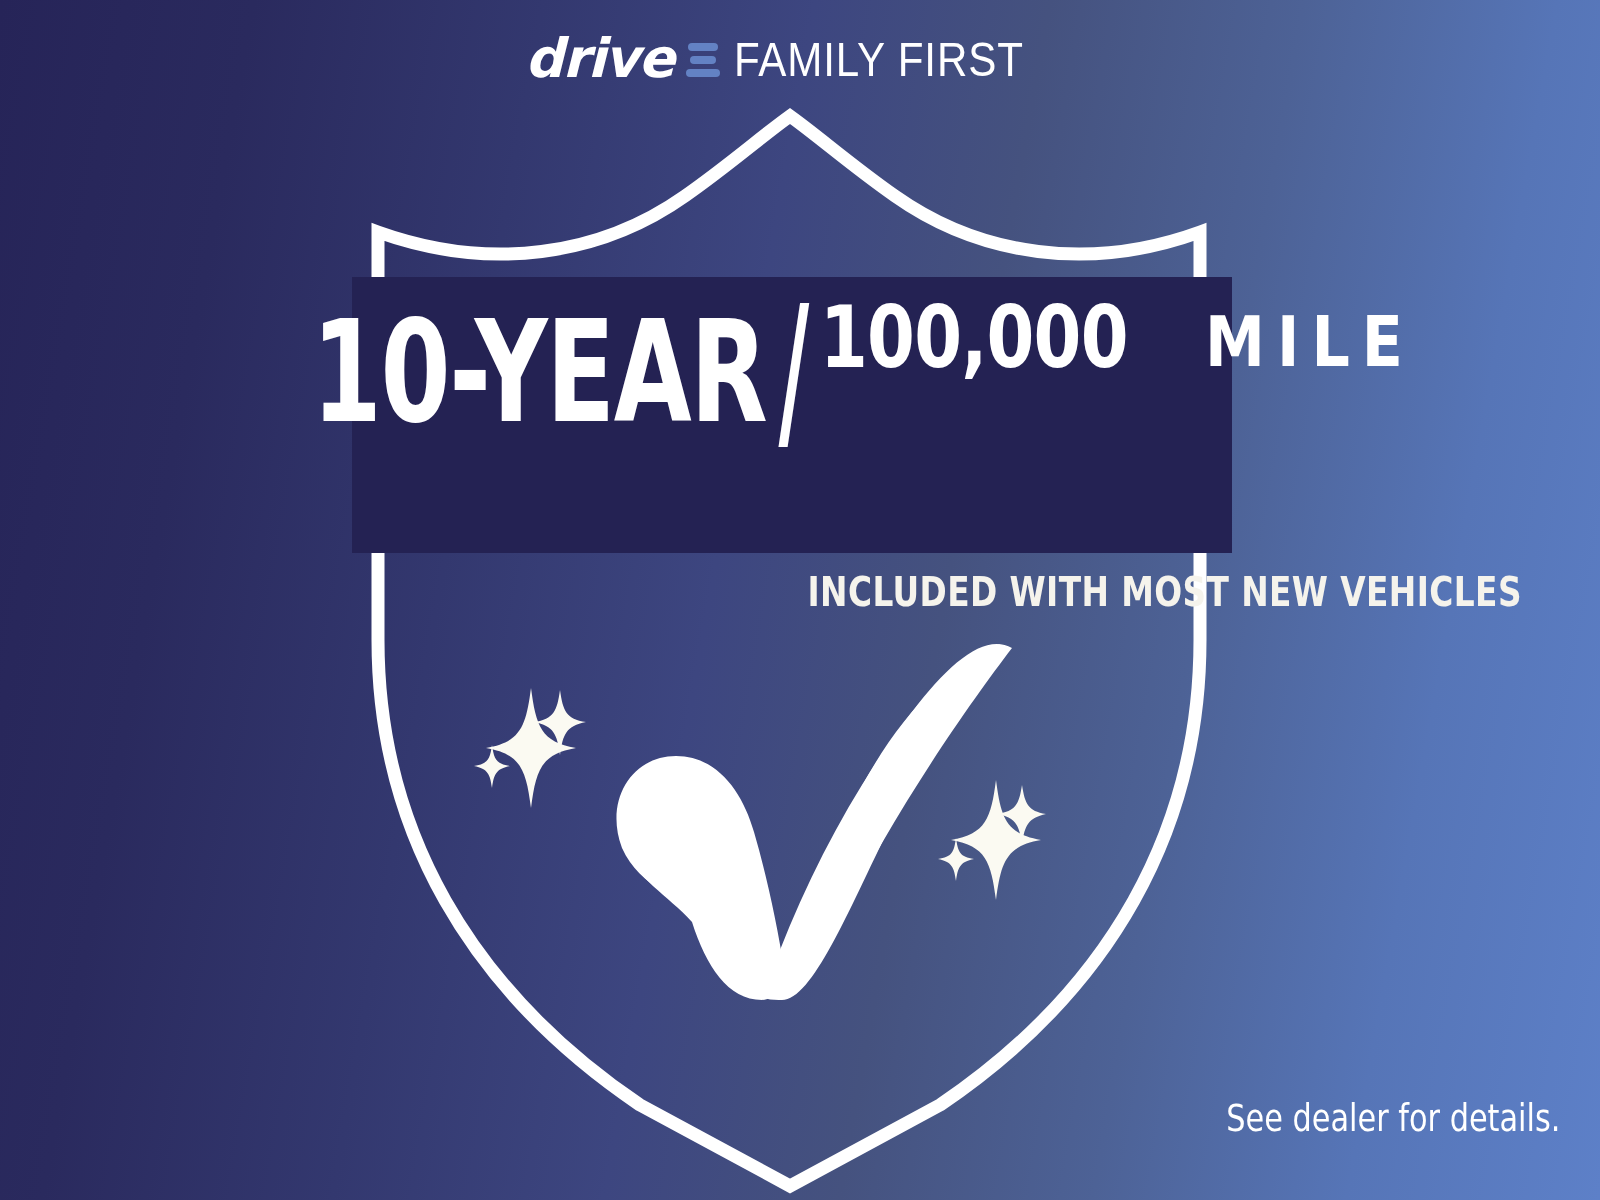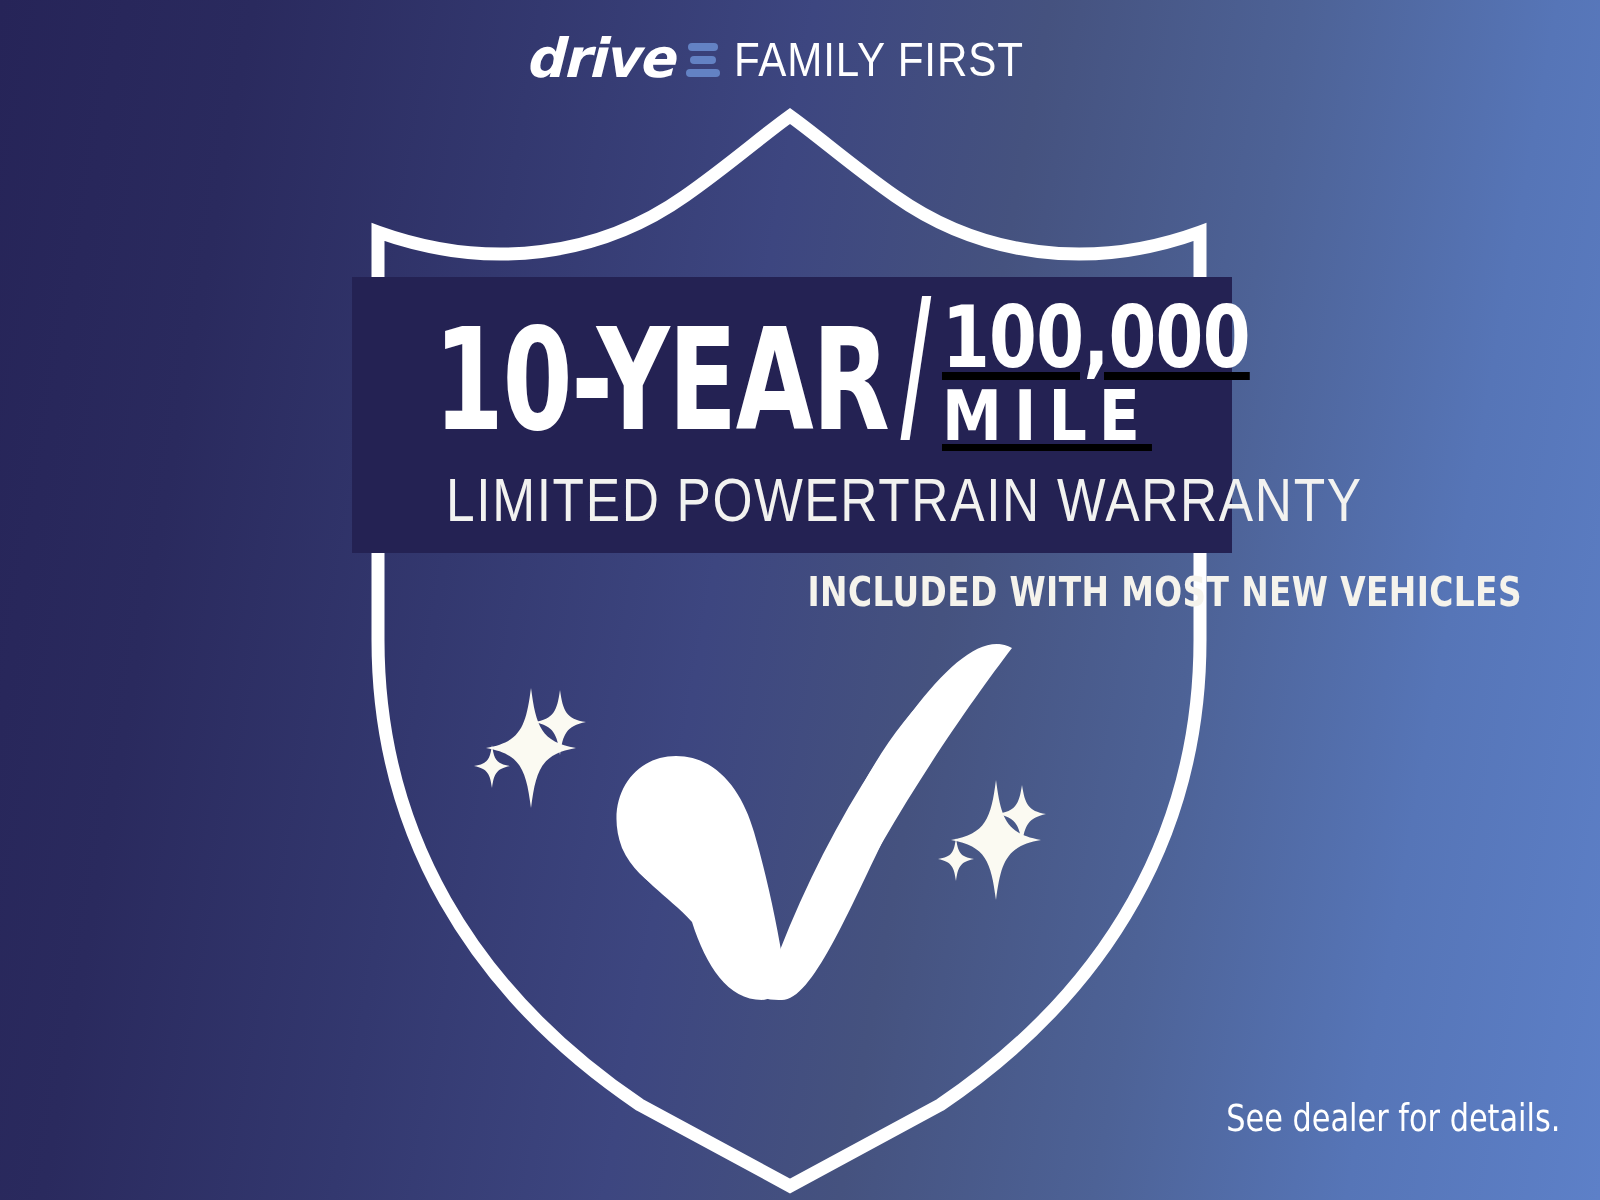--- a/index.html
+++ b/index.html
@@ -92,21 +92,21 @@
     height: 276px;
     background: #242253;
   }
   .banner-row1 {
     position: absolute;
     left: 0;
     top: 14px;
     width: 880px;
     height: 160px;
     display: flex;
-    align-items: flex-end;
+    align-items: flex-start;
     justify-content: center;
   }
   .headline {
     font-family: "DejaVu Sans", sans-serif;
     font-weight: 700;
     font-size: 140px;
     line-height: 1;
     color: #ffffff;
     letter-spacing: -2px;
     transform: scaleX(0.72);
@@ -119,24 +119,23 @@
     font-weight: 700;
     font-size: 175px;
     line-height: 1;
     color: #ffffff;
     transform: scaleX(0.48);
     transform-origin: center top;
     margin: -8px -6px 0 -4px;
   }
   .rightstack {
     display: flex;
-    flex-direction: column;
+    flex-direction: row;
     align-items: flex-start;
     margin-top: 10px;
-    text-decoration: underline;
   }
   .miles {
     font-family: "DejaVu Sans", sans-serif;
     font-weight: 700;
     font-size: 86px;
     line-height: 0.86;
     color: #ffffff;
     letter-spacing: -1px;
     transform: scaleX(0.8);
     transform-origin: left top;
@@ -272,23 +271,20 @@
 
   <div class="banner">
     <div class="banner-row1">
       <div class="headline">10-YEAR</div>
       <div class="slash">/</div>
       <div class="rightstack">
         <div class="miles">100,000</div>
         <div class="mileword">MILE</div>
       </div>
     </div>
-    <div class="banner-row2">
-      <div class="subline">LIMITED POWERTRAIN WARRANTY</div>
-    </div>
   </div>
 
   <div class="included">
     <span>INCLUDED WITH MOST NEW VEHICLES</span>
   </div>
 
   <div class="footnote">See dealer for details.</div>
 
 </div>
 

